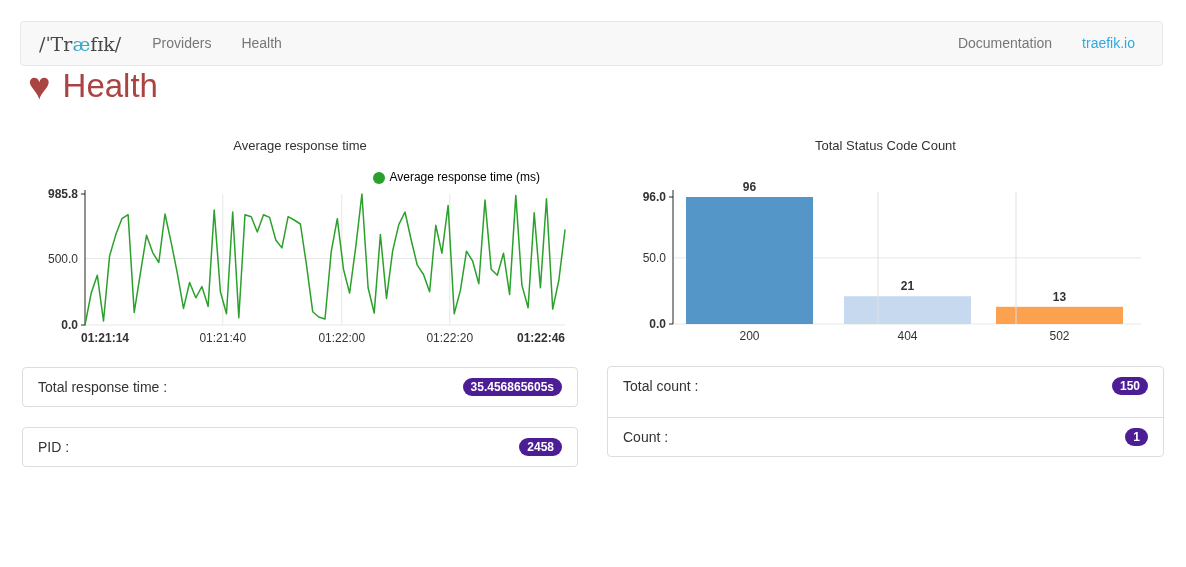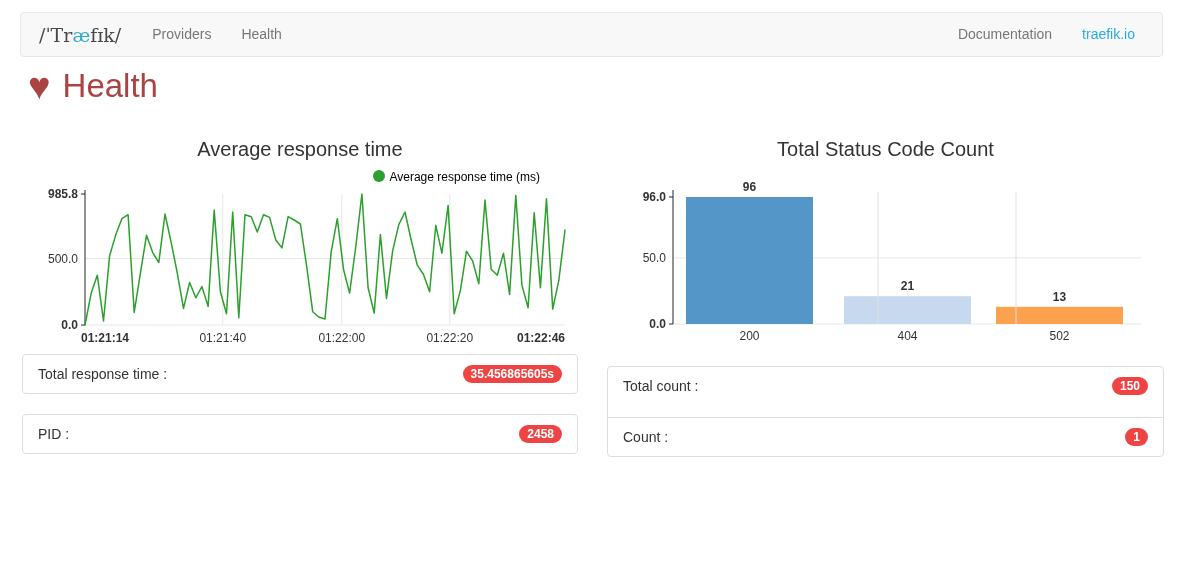--- a/index.html
+++ b/index.html
@@ -1,56 +1,56 @@
 <!DOCTYPE html>
 <html><head>
 <meta charset="utf-8">
 <style>
   * { margin:0; padding:0; box-sizing:border-box; }
   html,body { width:1186px; height:567px; background:#fff; font-family:"Liberation Sans", sans-serif; color:#333; overflow:hidden; position:relative; }
 
   
-  .navbar { position:absolute; left:20px; top:12px; width:1143px; height:45px;
+  .navbar { position:absolute; left:20px; top:21px; width:1143px; height:45px;
             background:#f8f8f8; border:1px solid #e7e7e7; border-radius:4px;
             display:flex; align-items:center; }
   .brand { font-family:"DejaVu Serif","Liberation Serif",serif; font-size:19px; color:#484848;
            padding:0 16px 0 18px; text-decoration:none; white-space:nowrap; }
   .brand .accent { color:#37abc8; }
   .nav-links { display:flex; align-items:center; height:100%; }
   .nav-link { color:#777; font-size:14px; text-decoration:none; padding:12px 15px; line-height:45px; cursor:pointer; }
   .nav-right { margin-left:auto; padding-right:12px; display:flex;text-align:right; }
   .nav-link.ext { color:#29abe2; }
 
   
   .page-heading { position:absolute; left:28px; top:66px; display:flex; align-items:center; color:#a94442; }
   .heart-icon { font-size:38px; line-height:38px; margin-right:12px; }
   .page-heading-text { font-size:33px; line-height:40px; font-weight:400; }
 
   
   .col-left  { position:absolute; left:22px;  top:130px; width:556px; }
   .col-right { position:absolute; left:607px; top:130px; width:557px; }
 
-  .chart-title { text-align:center; font-size:20px; color:#333; margin-top:8px; height:18px; }
-  .legend-row { display:flex; justify-content:flex-end; align-items:flex-start; padding-right:38px; margin-top:14px; height:14px; }
+  .chart-title { text-align:center; font-size:13px; color:#333; margin-top:8px; height:18px; }
+  .legend-row { display:flex; justify-content:flex-end; align-items:flex-end; padding-right:38px; margin-top:14px; height:14px; }
   .legend-dot { width:12px; height:12px; border-radius:50%; margin-right:4px; }
   .legend-label { font-size:12px; color:#000; }
 
   svg text { font-family:"Liberation Sans", sans-serif; }
   .tick-label { font-size:12px; fill:#333; }
   .tick-bold  { font-weight:bold; }
   .bar-value  { font-size:12px; font-weight:bold; fill:#333; }
 
   
   .panel { background:#fff; border:1px solid #ddd; border-radius:4px; }
   .panel-row { display:flex; align-items:center; justify-content:space-between; padding:10px 15px; }
   .panel-row + .panel-row { border-top:1px solid #ddd;margin-top:12px; }
   .panel-label { font-size:14px; color:#333; }
-  .badge { background:#ef4444; color:#fff; font-size:12px; font-weight:bold;
+  .badge { background:#4c1d95; color:#fff; font-size:12px; font-weight:bold;
            padding:3px 8px; border-radius:10px; line-height:12px; min-width:10px; text-align:center; }
-  .mt-line-panel1 { margin-top:7px; }
+  .mt-line-panel1 { margin-top:20px; }
   .mt-line-panel2 { margin-top:20px; }
   .mt-bar-panel   { margin-top:21px; }
   .line-svg { display:block; margin-top:3px; }
   .bar-svg  { display:block; margin-top:14px; }
 </style>
 </head>
 <body>
 
 <nav class="navbar">
   <a class="brand" href="#"><span>/ˈTr</span><span class="accent">æ</span><span>fɪk/</span></a>

